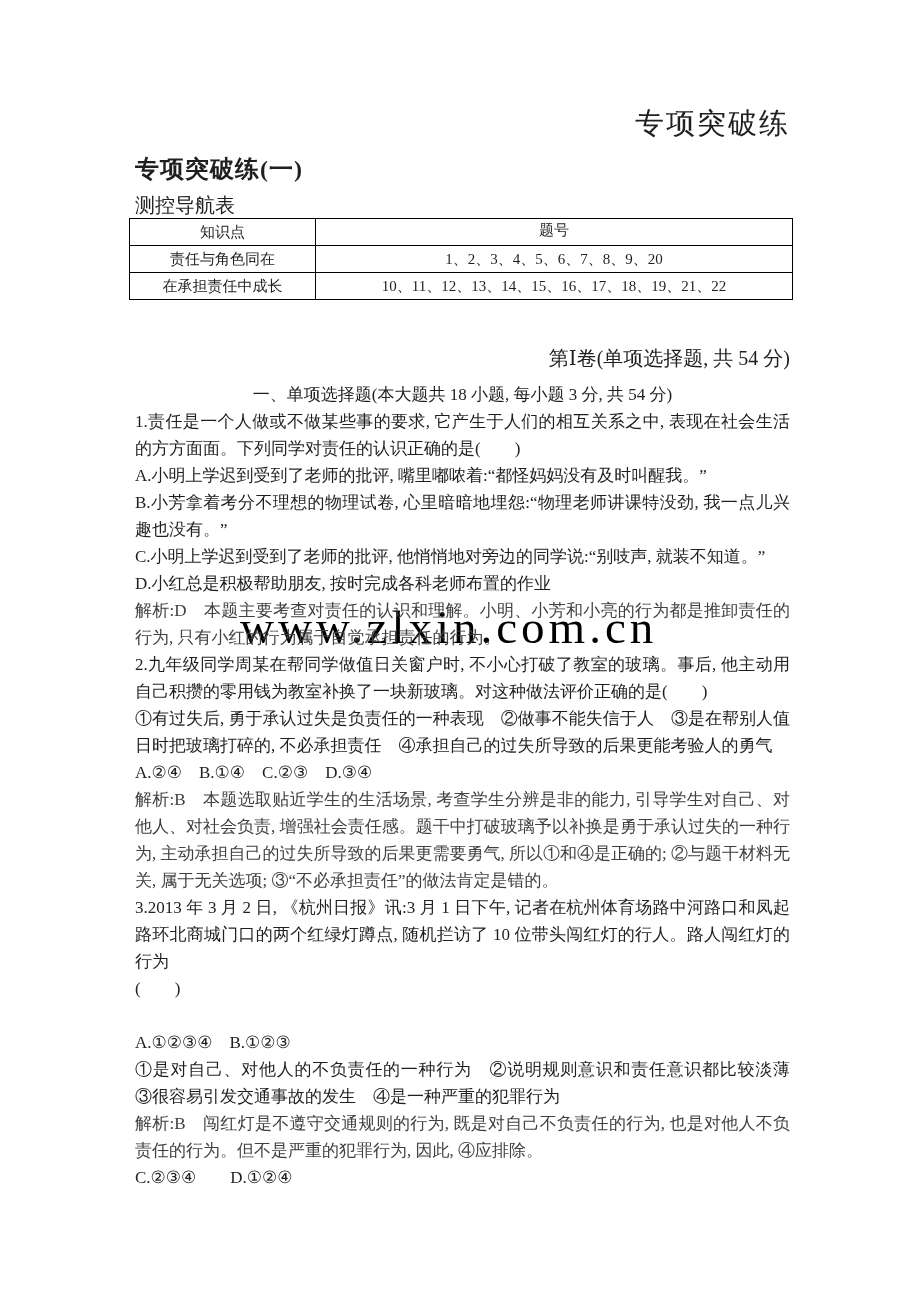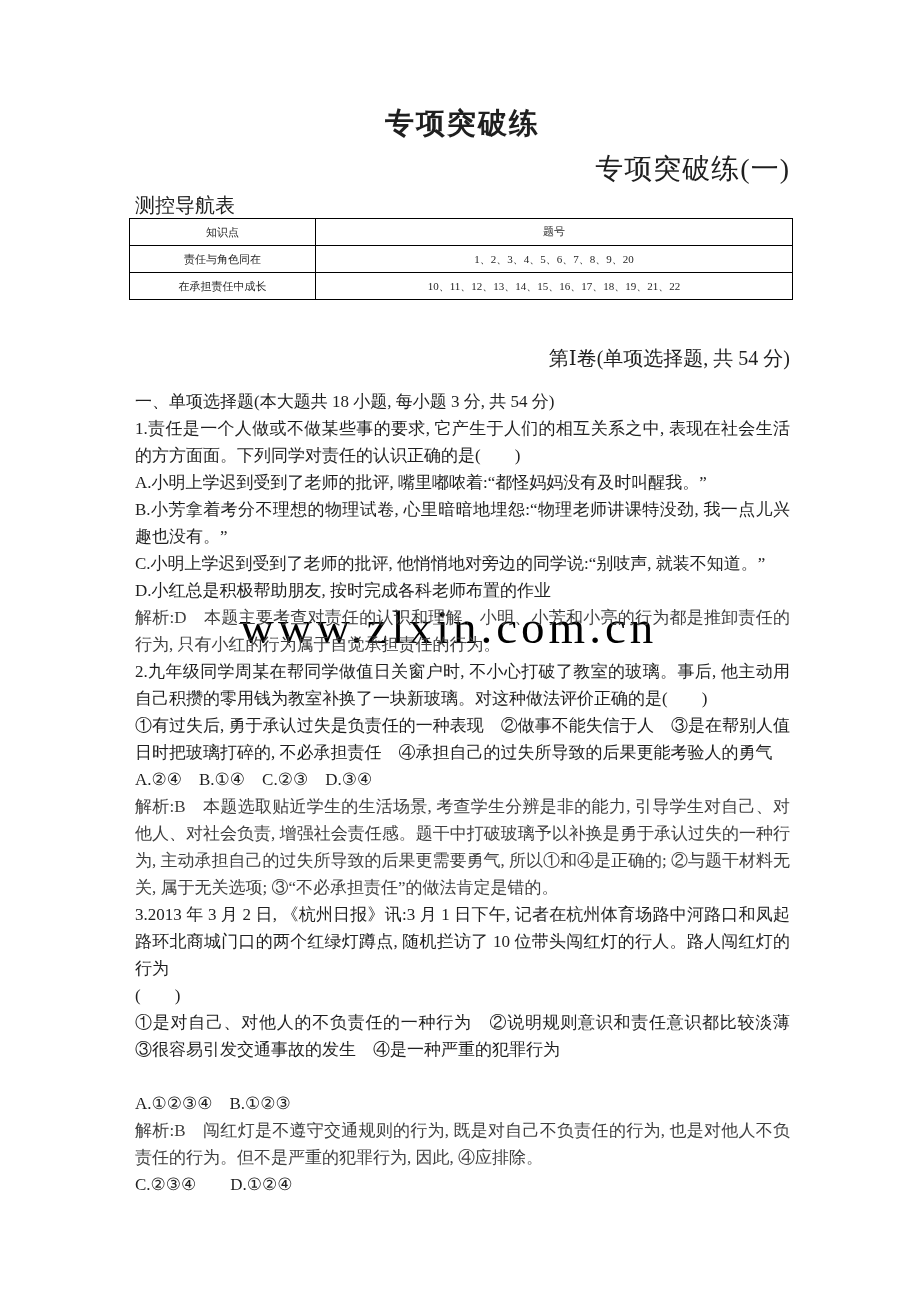--- a/index.html
+++ b/index.html
@@ -19,45 +19,45 @@
     color:#000000;
     z-index:0;
     white-space:nowrap;
     font-family:"Liberation Serif","DejaVu Serif",serif;
   }
   .content {
     position:relative; z-index:1;
     padding:104px 130px 0 135px;
   }
   .doc-title {
-    margin:0; text-align:center;
-    font-size:29px; font-weight:700;
+    margin:0; text-align:right;
+    font-size:29px; font-weight:400;
     line-height:38px; letter-spacing:2px;
   }
   .doc-subtitle {
-    margin:8px 0 0; text-align:right;
-    font-size:28px; font-weight:400;
+    margin:8px 0 0; text-align:left;
+    font-size:24px; font-weight:700;
     line-height:38px; letter-spacing:1px;
   }
   .meta { margin-top:6px; text-align:center; font-size:17px; line-height:24px; }
   .table-caption { margin-top:6px; font-size:20px; line-height:22px; }
   table.nav {
     width:664px; margin-left:-6px; margin-top:2px;
     border-collapse:collapse; table-layout:fixed;
   }
   table.nav th, table.nav td {
     border:1px solid #000000;
-    font-size:11px; font-weight:400;
+    font-size:15px; font-weight:400;
     text-align:center; vertical-align:middle;
     height:26px; line-height:26px; padding:0;margin-top:40px;
   }
   table.nav .col-point { width:28%; }
   table.nav .col-numbers { width:72%;font-family:Liberation Mono, monospace; }
   .volume-title { margin-top:44px; text-align:right; font-size:20px; line-height:28px; }
-  .part-heading { margin-top:16px; font-size:17px; line-height:27px; }
+  .part-heading { margin-top:9px; font-size:17px; line-height:27px;text-align:center; }
   p.line {
     margin:0; font-size:17px; line-height:27px;
     text-align:justify; word-break:break-all;
   }
   p.analysis { color:#404040; }
   p.gap-top { margin-top:27px; }
 </style>
 </head>
 <body>
 
@@ -99,19 +99,19 @@
     <p class="line">D.小红总是积极帮助朋友, 按时完成各科老师布置的作业</p>
     <p class="line analysis">解析:D　本题主要考查对责任的认识和理解。小明、小芳和小亮的行为都是推卸责任的行为, 只有小红的行为属于自觉承担责任的行为。</p>
 
     <p class="line">2.九年级同学周某在帮同学做值日关窗户时, 不小心打破了教室的玻璃。事后, 他主动用自己积攒的零用钱为教室补换了一块新玻璃。对这种做法评价正确的是(　　)</p>
     <p class="line">①有过失后, 勇于承认过失是负责任的一种表现　②做事不能失信于人　③是在帮别人值日时把玻璃打碎的, 不必承担责任　④承担自己的过失所导致的后果更能考验人的勇气</p>
     <p class="line">A.②④　B.①④　C.②③　D.③④</p>
     <p class="line analysis">解析:B　本题选取贴近学生的生活场景, 考查学生分辨是非的能力, 引导学生对自己、对他人、对社会负责, 增强社会责任感。题干中打破玻璃予以补换是勇于承认过失的一种行为, 主动承担自己的过失所导致的后果更需要勇气, 所以①和④是正确的; ②与题干材料无关, 属于无关选项; ③“不必承担责任”的做法肯定是错的。</p>
 
     <p class="line">3.2013 年 3 月 2 日, 《杭州日报》讯:3 月 1 日下午, 记者在杭州体育场路中河路口和凤起路环北商城门口的两个红绿灯蹲点, 随机拦访了 10 位带头闯红灯的行人。路人闯红灯的行为</p>
     <p class="line">(　　)</p>
+    <p class="line gap-top">A.①②③④　B.①②③</p>
     <p class="line">①是对自己、对他人的不负责任的一种行为　②说明规则意识和责任意识都比较淡薄　③很容易引发交通事故的发生　④是一种严重的犯罪行为</p>
-    <p class="line gap-top">A.①②③④　B.①②③</p>
     <p class="line analysis">解析:B　闯红灯是不遵守交通规则的行为, 既是对自己不负责任的行为, 也是对他人不负责任的行为。但不是严重的犯罪行为, 因此, ④应排除。</p>
     <p class="line">C.②③④　　D.①②④</p>
 
   </div>
 </div>
 
 </body></html>

